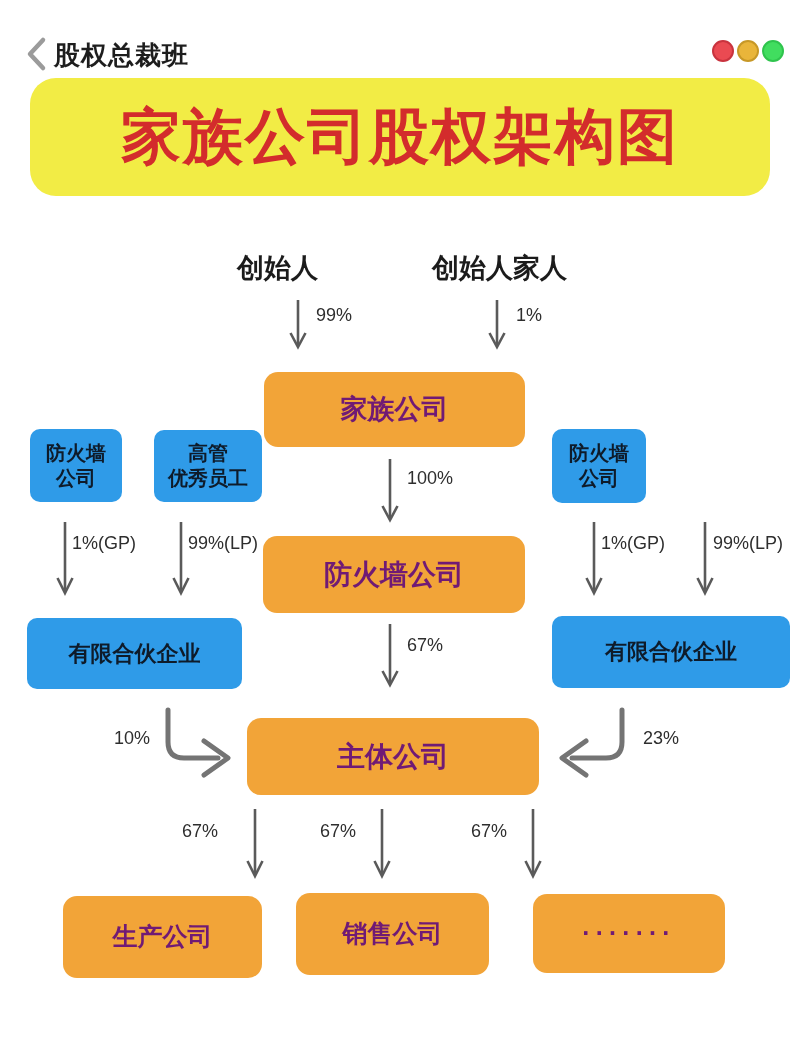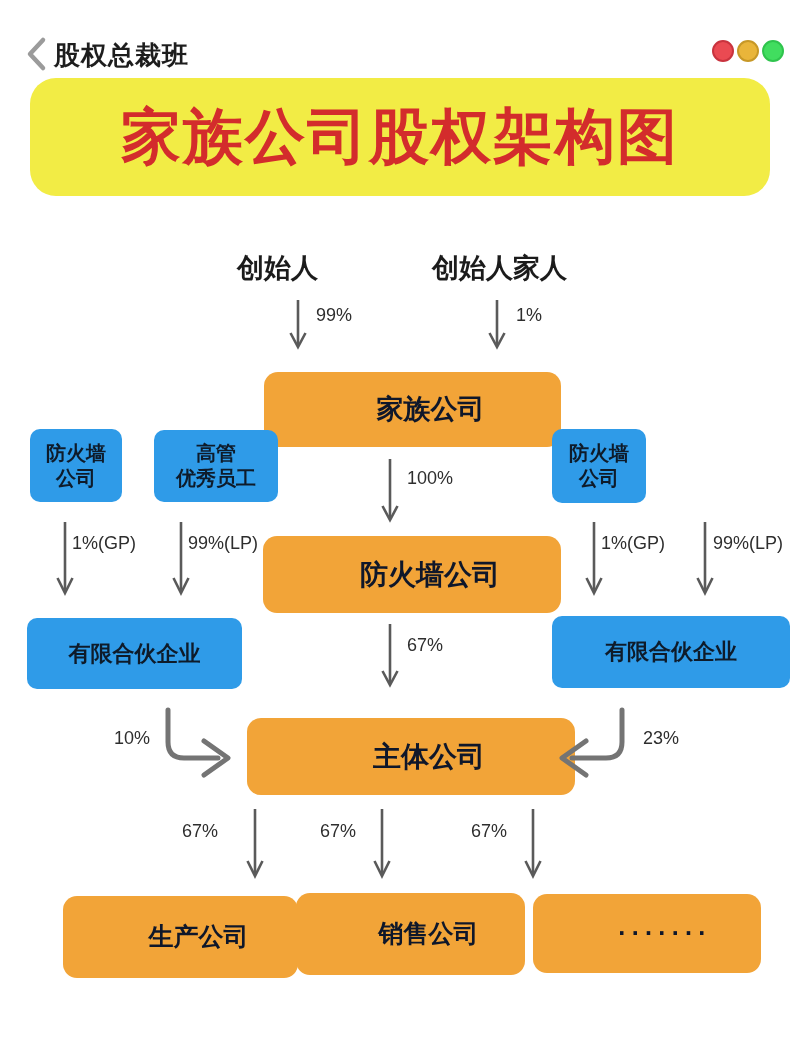--- a/index.html
+++ b/index.html
@@ -31,21 +31,21 @@
     font-size:60px; font-weight:900; color:#d32c2c; letter-spacing:2px;
     white-space:nowrap;
   }
 
   
   .node {
     position:absolute; display:flex; flex-direction:column;
     align-items:center; justify-content:center; text-align:center;
     font-weight:bold; line-height:1.25;
   }
-  .orange { background:#f2a438; border-radius:14px; color:#0f172a;padding-left:36px; }
+  .orange { background:#f2a438; border-radius:14px; color:#701a75; }
   .blue   { background:#2f9be8; border-radius:10px; color:#0e1b2a; }
 
   .toplabel { position:absolute; font-size:27px; font-weight:bold; color:#1b1b1b; white-space:nowrap; }
   .pct { position:absolute; font-size:18px; color:#2e2e2e; white-space:nowrap; }
 
   .arr { position:absolute; }
   svg { display:block; }
 </style>
 </head>
 <body>
@@ -87,21 +87,21 @@
       </svg>
   </div>
   <div class="pct" style="left:516px; top:289px;">1%</div>
 
   <div class="node orange" style="left:264px; top:356px; width:261px; height:75px; font-size:27px;">家族公司</div>
 
   <div class="node blue" style="left:30px; top:413px; width:92px; height:73px; font-size:20px;">
     <span>防火墙</span>
     <span>公司</span>
   </div>
-  <div class="node blue" style="left:154px; top:414px; width:124px; height:72px; font-size:20px;">
+  <div class="node blue" style="left:154px; top:414px; width:108px; height:72px; font-size:20px;">
     <span>高管</span>
     <span>优秀员工</span>
   </div>
   <div class="node blue" style="left:552px; top:413px; width:94px; height:74px; font-size:20px;">
     <span>防火墙</span>
     <span>公司</span>
   </div>
 
   <div class="arr" style="left:379px; top:443px;">
     <svg width="22" height="64" viewBox="0 0 22 64">

